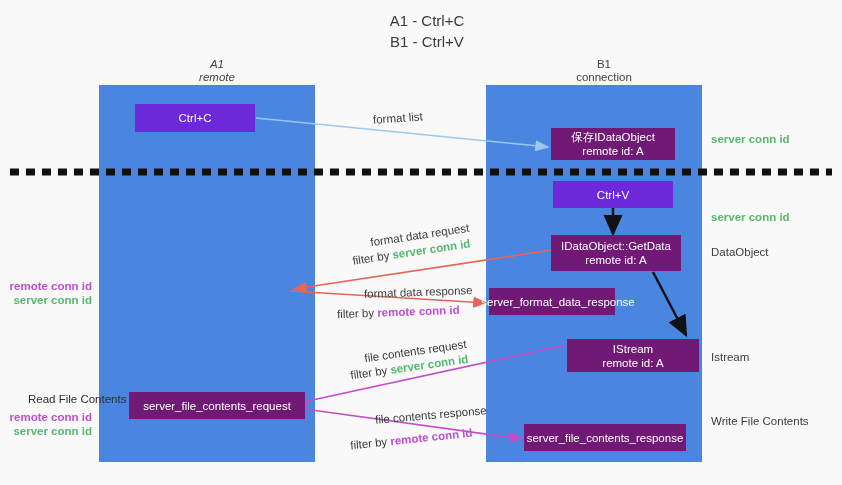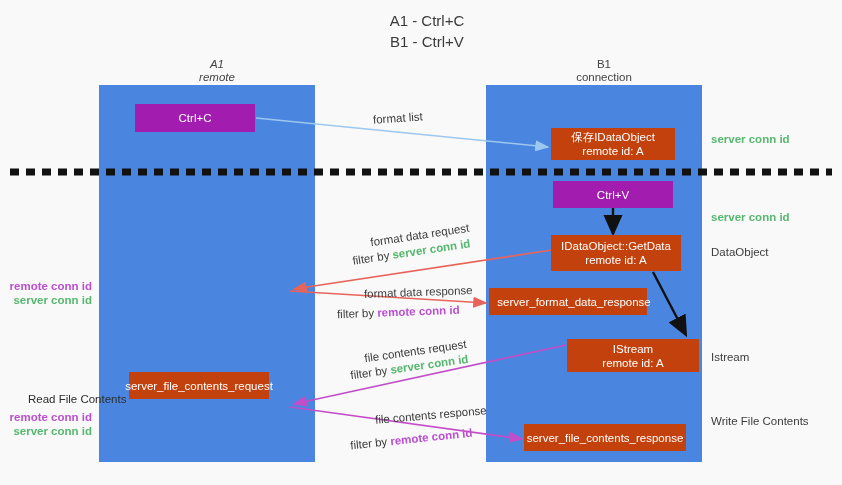--- a/index.html
+++ b/index.html
@@ -14,22 +14,22 @@
 
   .col{position:absolute;background:#4a86df;}
   .colhead{position:absolute;text-align:center;color:#444;font-size:11.5px;line-height:13px;}
 
   .node{
     position:absolute;display:flex;flex-direction:column;
     align-items:center;justify-content:center;
     color:#ffffff;font-size:11.5px;line-height:14px;text-align:center;
     box-sizing:border-box;
   }
-  .node.green{background:#a21caf;}
-  .node.orange{background:#c2410c;}
+  .node.green{background:#6d28d9;}
+  .node.orange{background:#701a75;}
 
   .lbl{position:absolute;font-size:11.5px;color:#3c3c3c;line-height:15px;white-space:nowrap;}
   .green-t{color:#56b86e;font-weight:bold;}
   .purple-t{color:#bb4fd0;font-weight:bold;}
   .dark-t{color:#2d2d2d;}
   .ctr{text-align:center;margin-left:6px;}
   .rt{text-align:right;}
 </style>
 </head>
 <body>
@@ -98,30 +98,30 @@
   <div class="node green" style="left:553px;top:181px;width:120px;height:27px;">
     <span>Ctrl+V</span>
   </div>
 
   <div class="node orange" style="left:551px;top:235px;width:130px;height:36px;">
     <span>IDataObject::GetData</span>
     <span>remote id: A</span>
   </div>
 
 
-  <div class="node orange" style="left:489px;top:288px;width:158px;height:27px;padding-left:12px;">
+  <div class="node orange" style="left:489px;top:288px;width:126px;height:27px;padding-left:12px;">
     <span>server_format_data_response</span>
   </div>
 
   <div class="node orange" style="left:567px;top:339px;width:132px;height:33px;">
     <span>IStream</span>
     <span>remote id: A</span>
   </div>
 
-  <div class="node orange" style="left:129px;top:372px;width:140px;height:27px;justify-content:center;">
+  <div class="node orange" style="left:129px;top:392px;width:176px;height:27px;justify-content:center;">
     <span>server_file_contents_request</span>
   </div>
 
   <div class="node orange" style="left:524px;top:424px;width:162px;height:27px;">
     <span>server_file_contents_response</span>
   </div>
 
   <div class="lbl" style="left:373px;top:111px;transform:rotate(-4deg);">
     <span>format list</span>
   </div>

